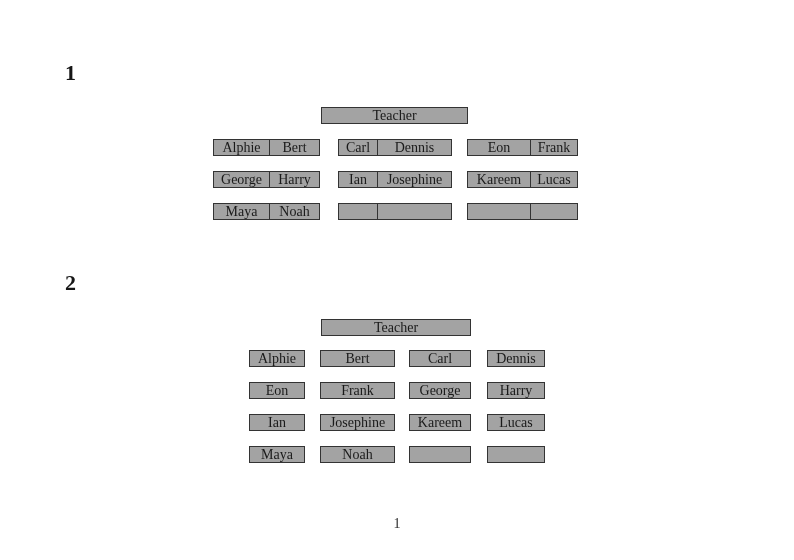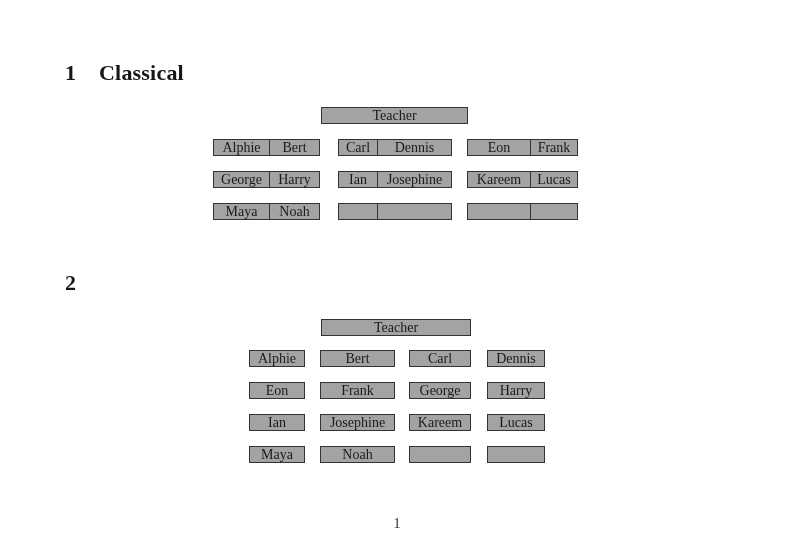--- a/index.html
+++ b/index.html
@@ -77,21 +77,20 @@
     color: #2a2a2a;
   }
 </style>
 </head>
 <body>
 
 <div class="page">
 
   <div class="section-h" id="h-classical">
     <span class="section-num">1</span>
-    <span class="section-title">Classical</span>
   </div>
 
   <div class="box ctx cy0">
     <div class="cell teach-c">Teacher</div>
   </div>
 
   <div class="box cxa cy1">
     <div class="cell ca1">Alphie</div>
     <div class="cell ca2">Bert</div>
   </div>

